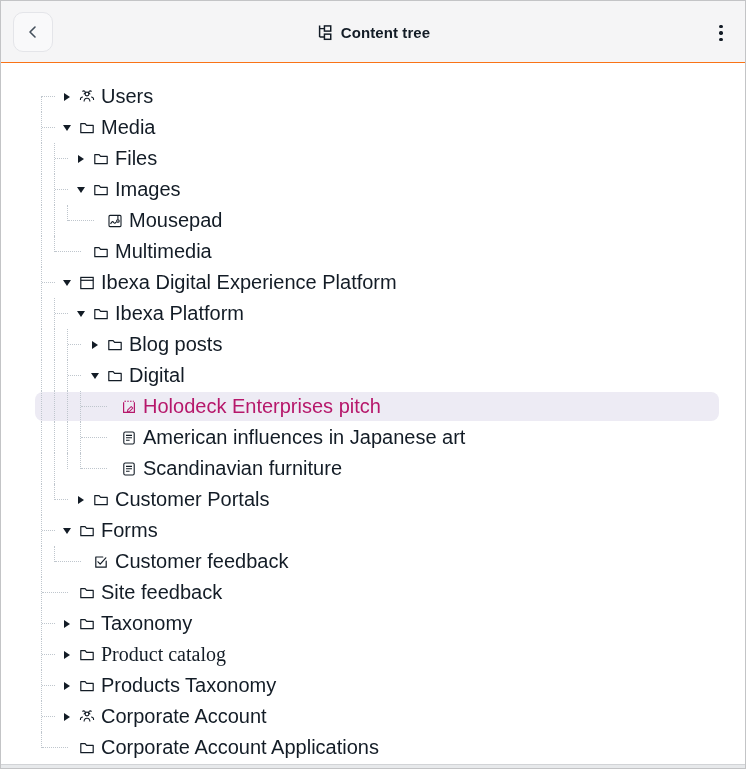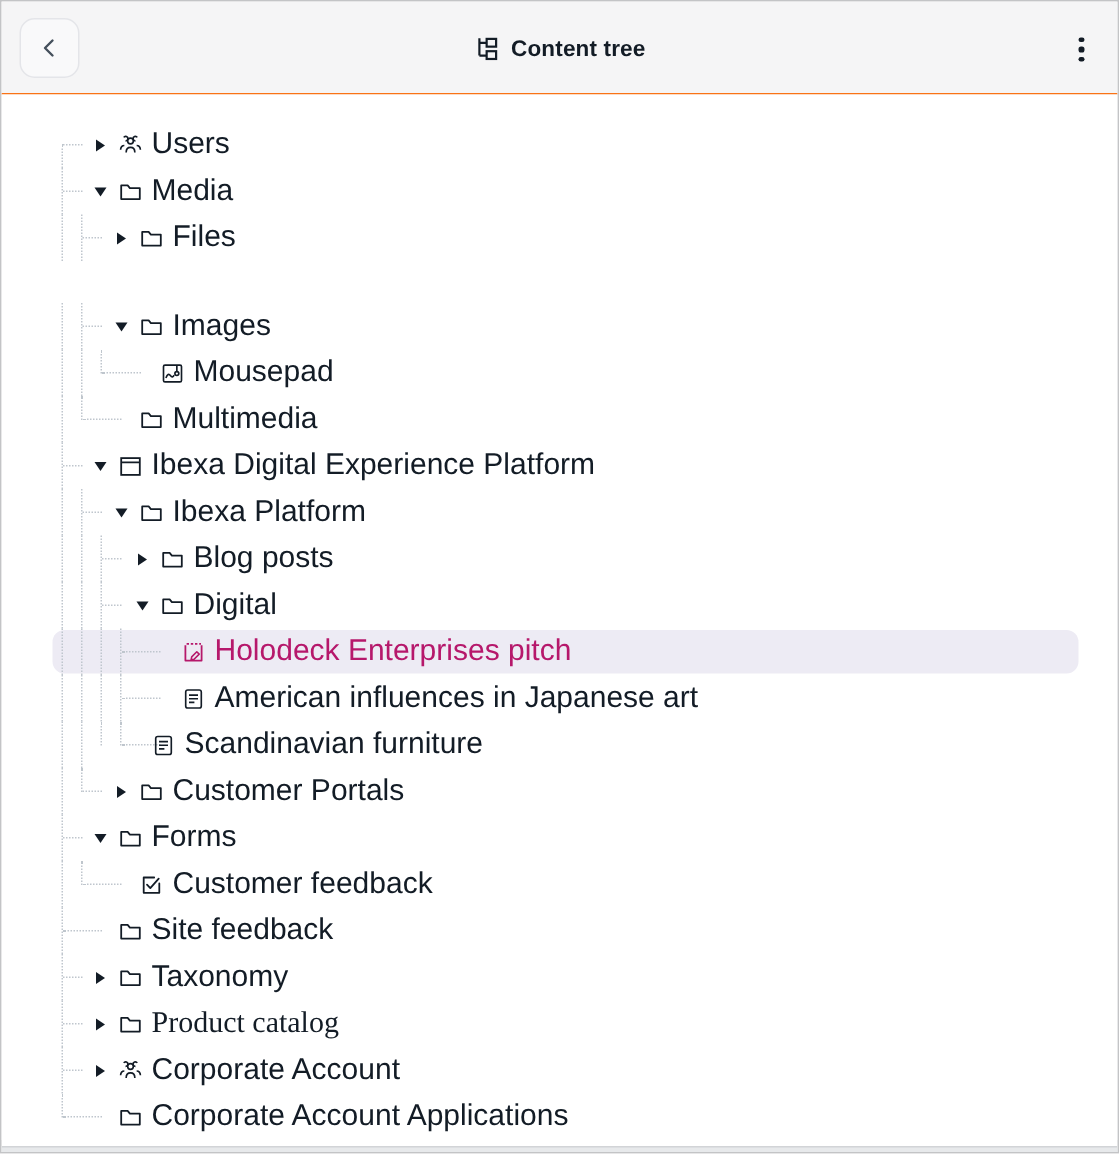--- a/index.html
+++ b/index.html
@@ -153,21 +153,21 @@
         <span class="arrow-box">
           <span class="tri-right"></span>
         </span>
         <span class="icon">
           <svg width="16" height="16" viewBox="0 0 16 16" fill="none" stroke="currentColor" stroke-width="1.2" stroke-linejoin="round">
             <path d="M1.8 12.7 V3.6 h4.3 l1.5 1.8 h6.6 v7.3 z"></path>
           </svg>
         </span>
         <span class="label">Files</span>
       </div>
-      <div class="tree-row" style="padding-left: 72px; margin-top: 28px;">
+      <div class="tree-row" style="padding-left: 72px;">
         <span class="guide-v" style="left: 40px; top: 0px; height: 31px;"></span>
         <span class="guide-v" style="left: 53px; top: 0px; height: 31px;"></span>
         <span class="guide-h" style="left: 54px; width: 13px;"></span>
         <span class="arrow-box">
           <span class="tri-down"></span>
         </span>
         <span class="icon">
           <svg width="16" height="16" viewBox="0 0 16 16" fill="none" stroke="currentColor" stroke-width="1.2" stroke-linejoin="round">
             <path d="M1.8 12.7 V3.6 h4.3 l1.5 1.8 h6.6 v7.3 z"></path>
           </svg>
@@ -284,21 +284,21 @@
         <span class="guide-h" style="left: 80px; width: 26px;"></span>
         <span class="arrow-box spacer"></span>
         <span class="icon">
           <svg width="16" height="16" viewBox="0 0 16 16" fill="none" stroke="currentColor" stroke-width="1.1">
             <rect x="2.8" y="2" width="10.4" height="12" rx="1.4"></rect>
             <path d="M5 5.4 h6 M5 7.8 h6 M5 10.2 h3.6"></path>
           </svg>
         </span>
         <span class="label">American influences in Japanese art</span>
       </div>
-      <div class="tree-row" style="padding-left: 80px;">
+      <div class="tree-row" style="padding-left: 100px;">
         <span class="guide-v" style="left: 40px; top: 0px; height: 31px;"></span>
         <span class="guide-v" style="left: 53px; top: 0px; height: 31px;"></span>
         <span class="guide-v" style="left: 66px; top: 0px; height: 16px;"></span>
         <span class="guide-v" style="left: 79px; top: 0px; height: 16px;"></span>
         <span class="guide-h" style="left: 80px; width: 26px;"></span>
         <span class="arrow-box spacer"></span>
         <span class="icon">
           <svg width="16" height="16" viewBox="0 0 16 16" fill="none" stroke="currentColor" stroke-width="1.1">
             <rect x="2.8" y="2" width="10.4" height="12" rx="1.4"></rect>
             <path d="M5 5.4 h6 M5 7.8 h6 M5 10.2 h3.6"></path>
@@ -375,20 +375,33 @@
         <span class="guide-h" style="left: 41px; width: 13px;"></span>
         <span class="arrow-box">
           <span class="tri-right"></span>
         </span>
         <span class="icon">
           <svg width="16" height="16" viewBox="0 0 16 16" fill="none" stroke="currentColor" stroke-width="1.2" stroke-linejoin="round">
             <path d="M1.8 12.7 V3.6 h4.3 l1.5 1.8 h6.6 v7.3 z"></path>
           </svg>
         </span>
         <span class="label">Product catalog</span>
+      </div>
+      <div class="tree-row" style="padding-left: 58px;">
+        <span class="guide-v" style="left: 40px; top: 0px; height: 31px;"></span>
+        <span class="guide-h" style="left: 41px; width: 13px;"></span>
+        <span class="arrow-box">
+          <span class="tri-right"></span>
+        </span>
+        <span class="icon">
+          <svg width="16" height="16" viewBox="0 0 16 16" fill="none" stroke="currentColor" stroke-width="1.2" stroke-linejoin="round">
+            <path d="M1.8 12.7 V3.6 h4.3 l1.5 1.8 h6.6 v7.3 z"></path>
+          </svg>
+        </span>
+        <span class="label">Products Taxonomy</span>
       </div>
       <div class="tree-row" style="padding-left: 58px;">
         <span class="guide-v" style="left: 40px; top: 0px; height: 31px;"></span>
         <span class="guide-h" style="left: 41px; width: 13px;"></span>
         <span class="arrow-box">
           <span class="tri-right"></span>
         </span>
         <span class="icon">
           <svg width="16" height="16" viewBox="0 0 16 16" fill="none" stroke="currentColor" stroke-width="1.1">
             <circle cx="8" cy="5" r="1.9"></circle>

